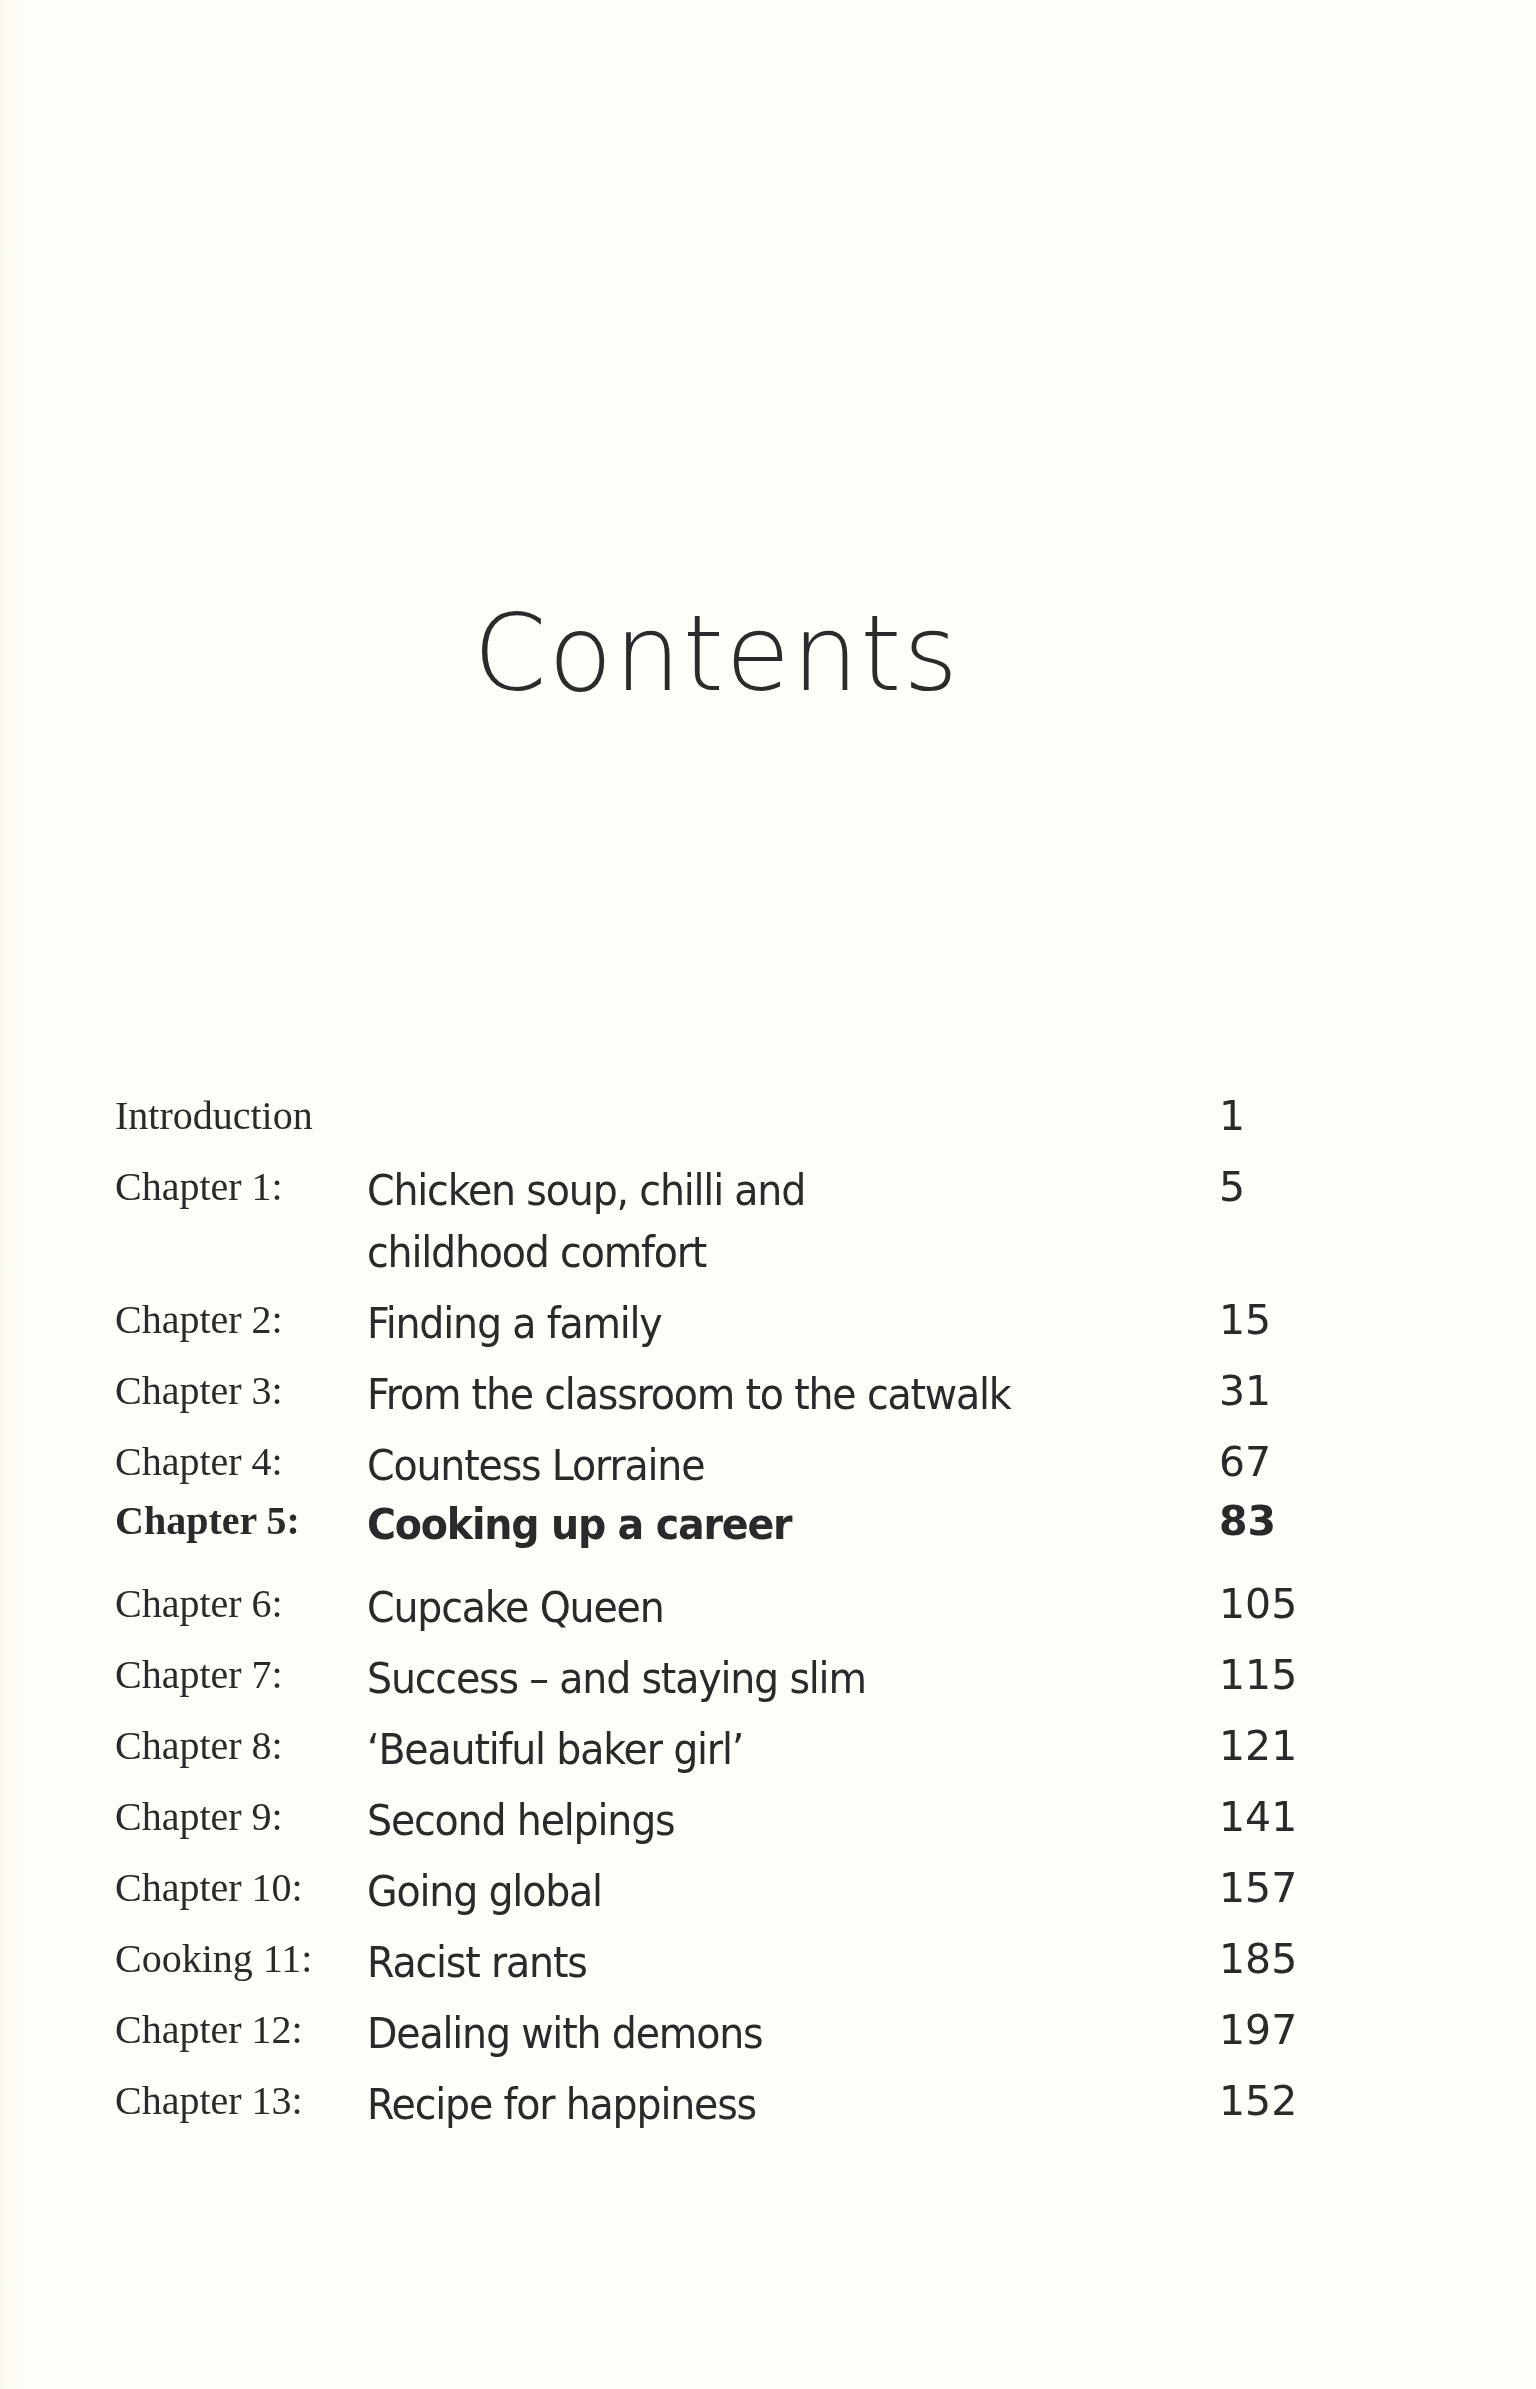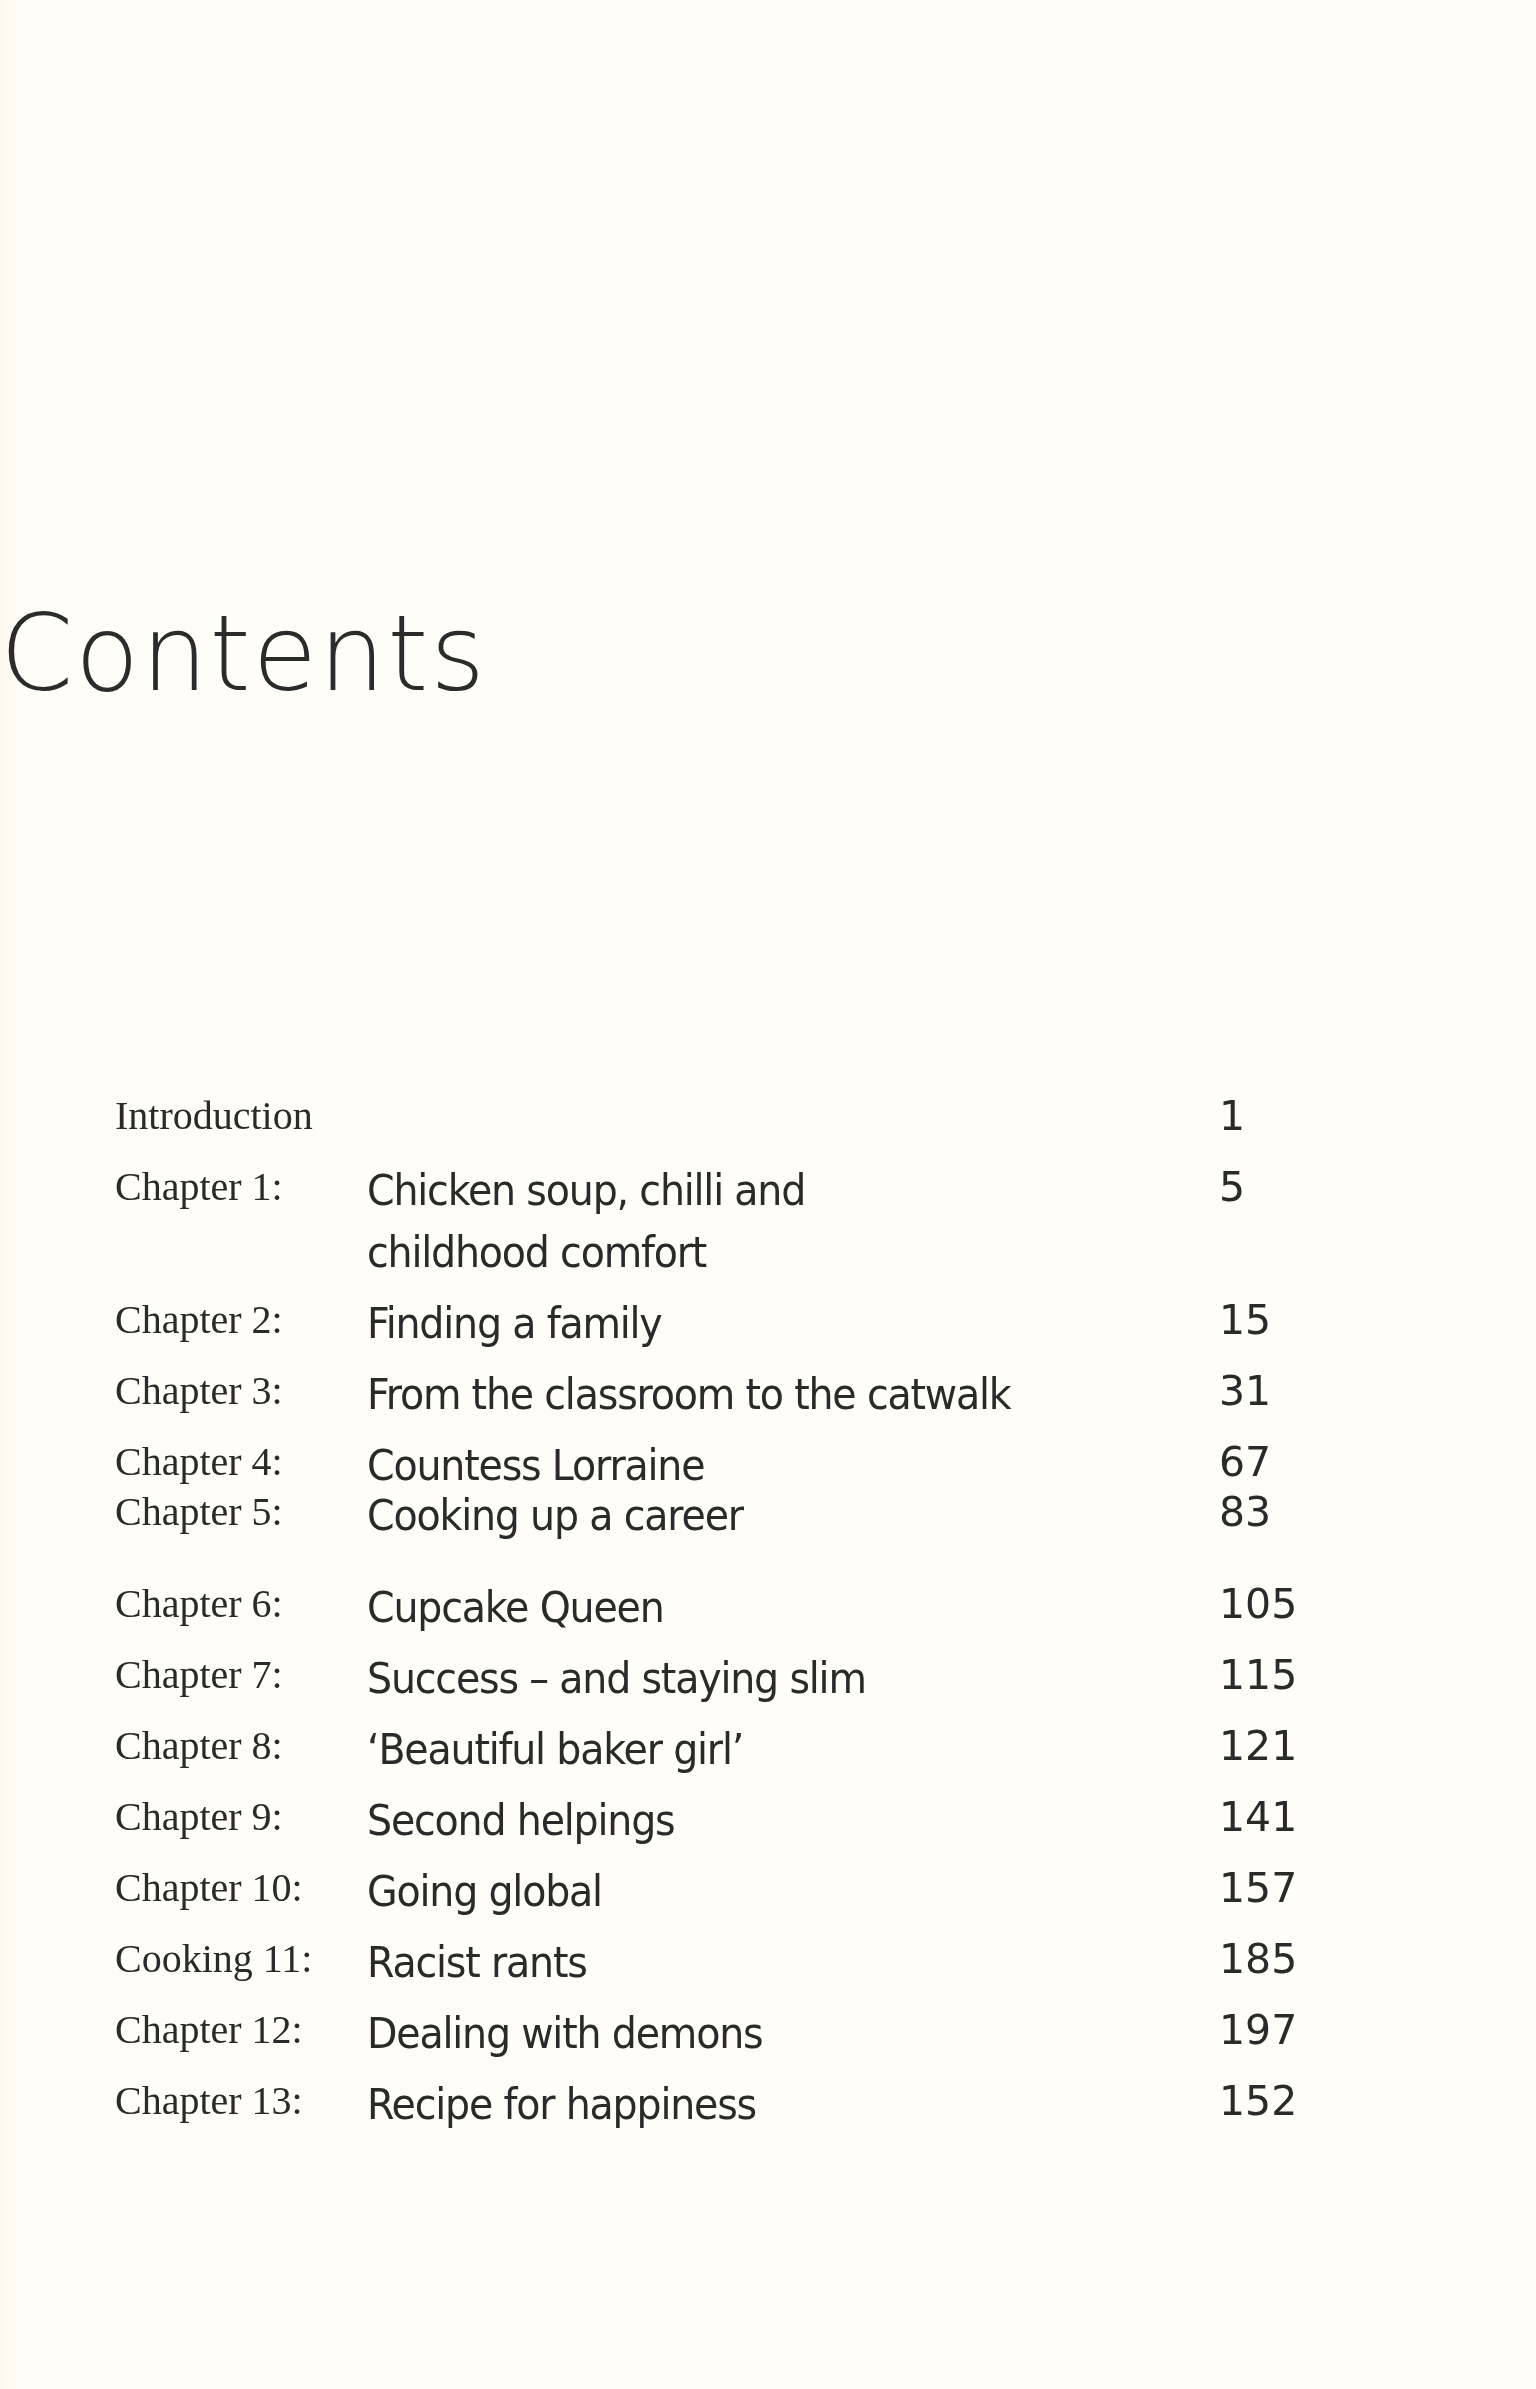--- a/index.html
+++ b/index.html
@@ -18,20 +18,21 @@
       position: absolute;
       left: 0; top: 0;
       width: 27px; height: 2389px;
       background: linear-gradient(to right, #fbf9ef, #fefdf8);
     }
     .title {
       position: absolute;
       left: 0;
       width: 1433px;
       top: 532px;
+      text-align: center;
       font-family: "DejaVu Sans", sans-serif;
       font-weight: 300;
       font-size: 105px;
       letter-spacing: 1.8px;
       color: #2b2b2b;
       line-height: 1;
     }
     .toc {
       position: absolute;
       left: 0;
@@ -109,21 +110,21 @@
     <span class="chapter-title">From the classroom to the catwalk</span>
     <span class="page-num">31</span>
   </div>
 
   <div class="row" style="top:346px;">
     <span class="label">Chapter 4:</span>
     <span class="chapter-title">Countess Lorraine</span>
     <span class="page-num">67</span>
   </div>
 
-  <div class="row" style="top:396px;">
+  <div class="row" style="top:405px;font-weight:bold;">
     <span class="label">Chapter 5:</span>
     <span class="chapter-title">Cooking up a career</span>
     <span class="page-num">83</span>
   </div>
 
   <div class="row" style="top:488px;">
     <span class="label">Chapter 6:</span>
     <span class="chapter-title">Cupcake Queen</span>
     <span class="page-num">105</span>
   </div>

